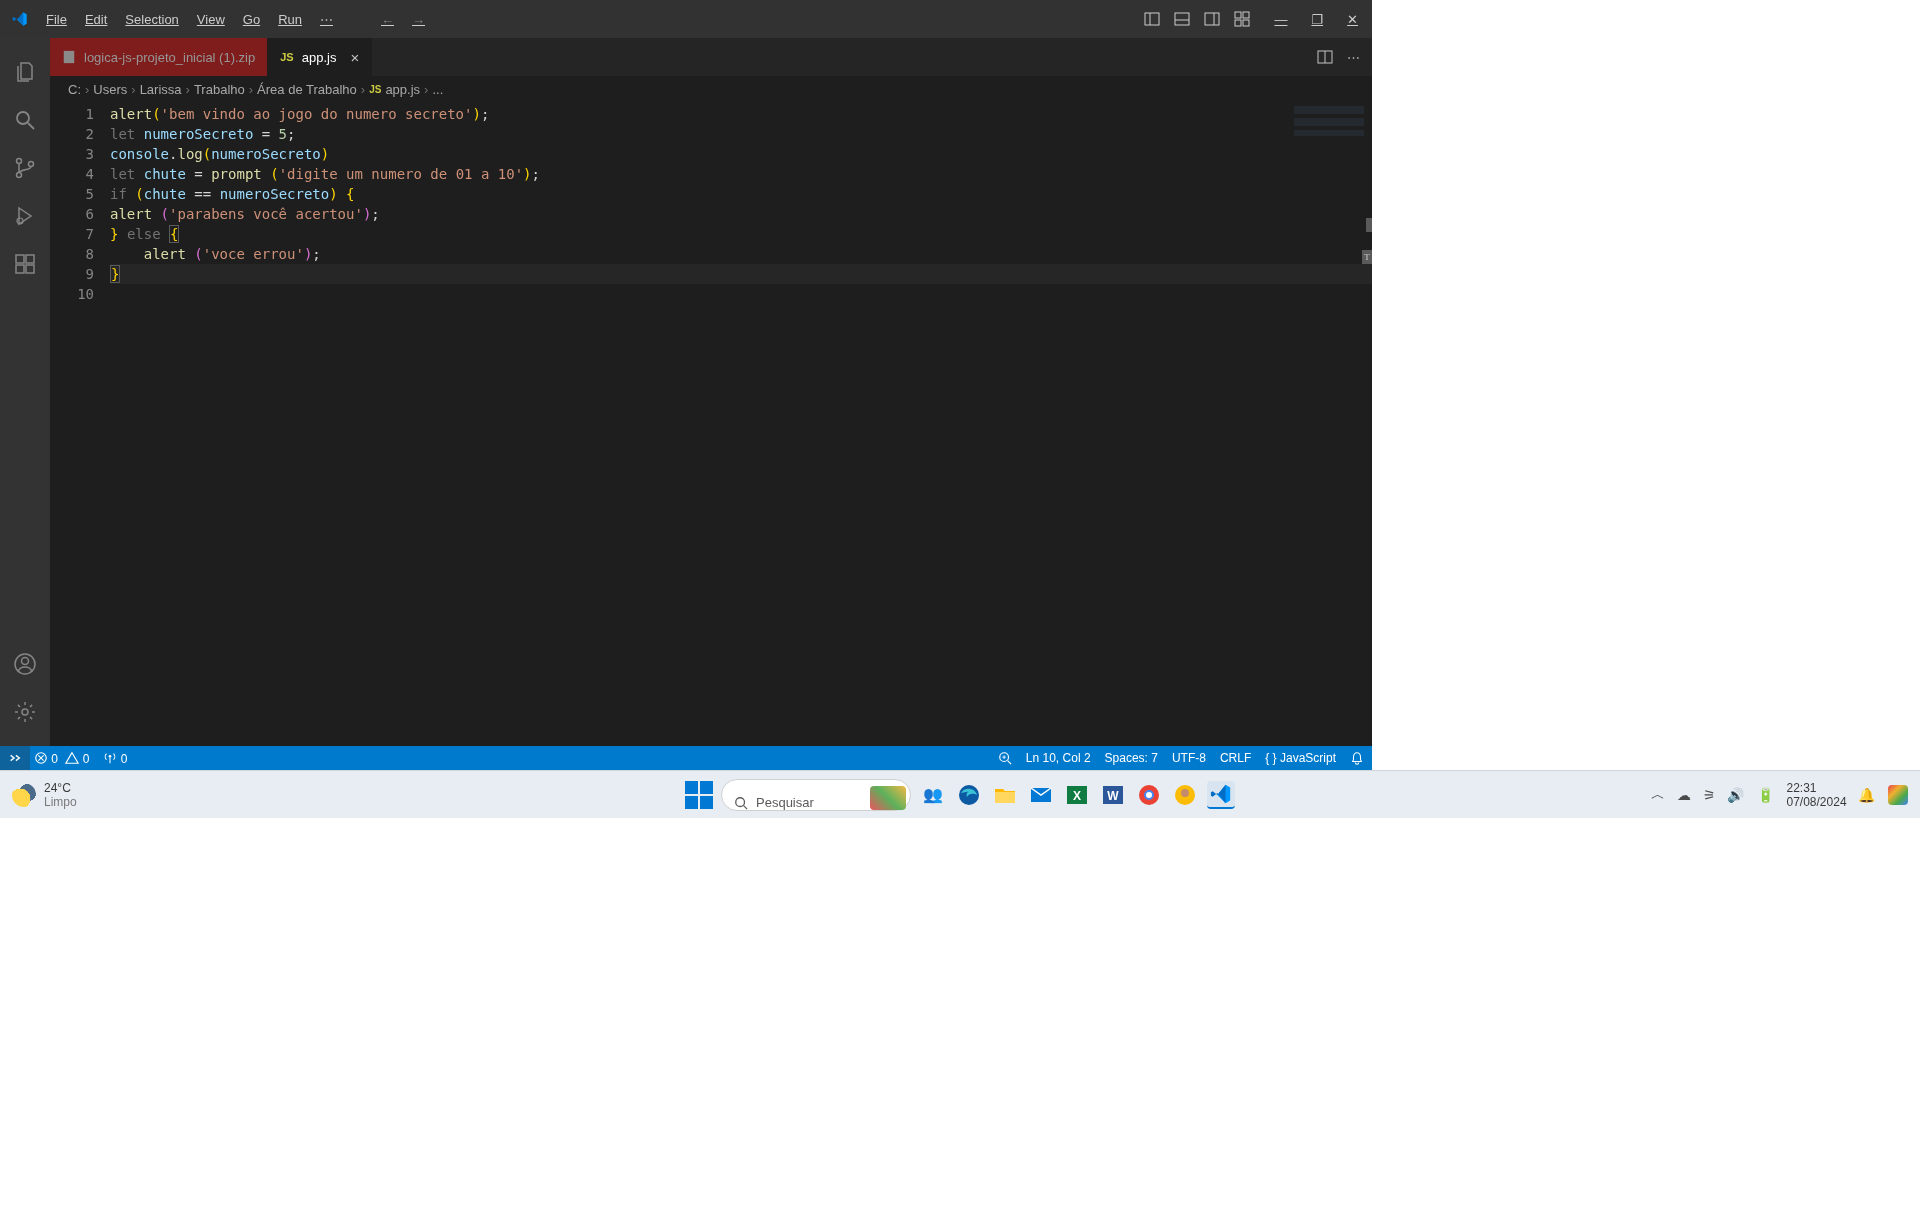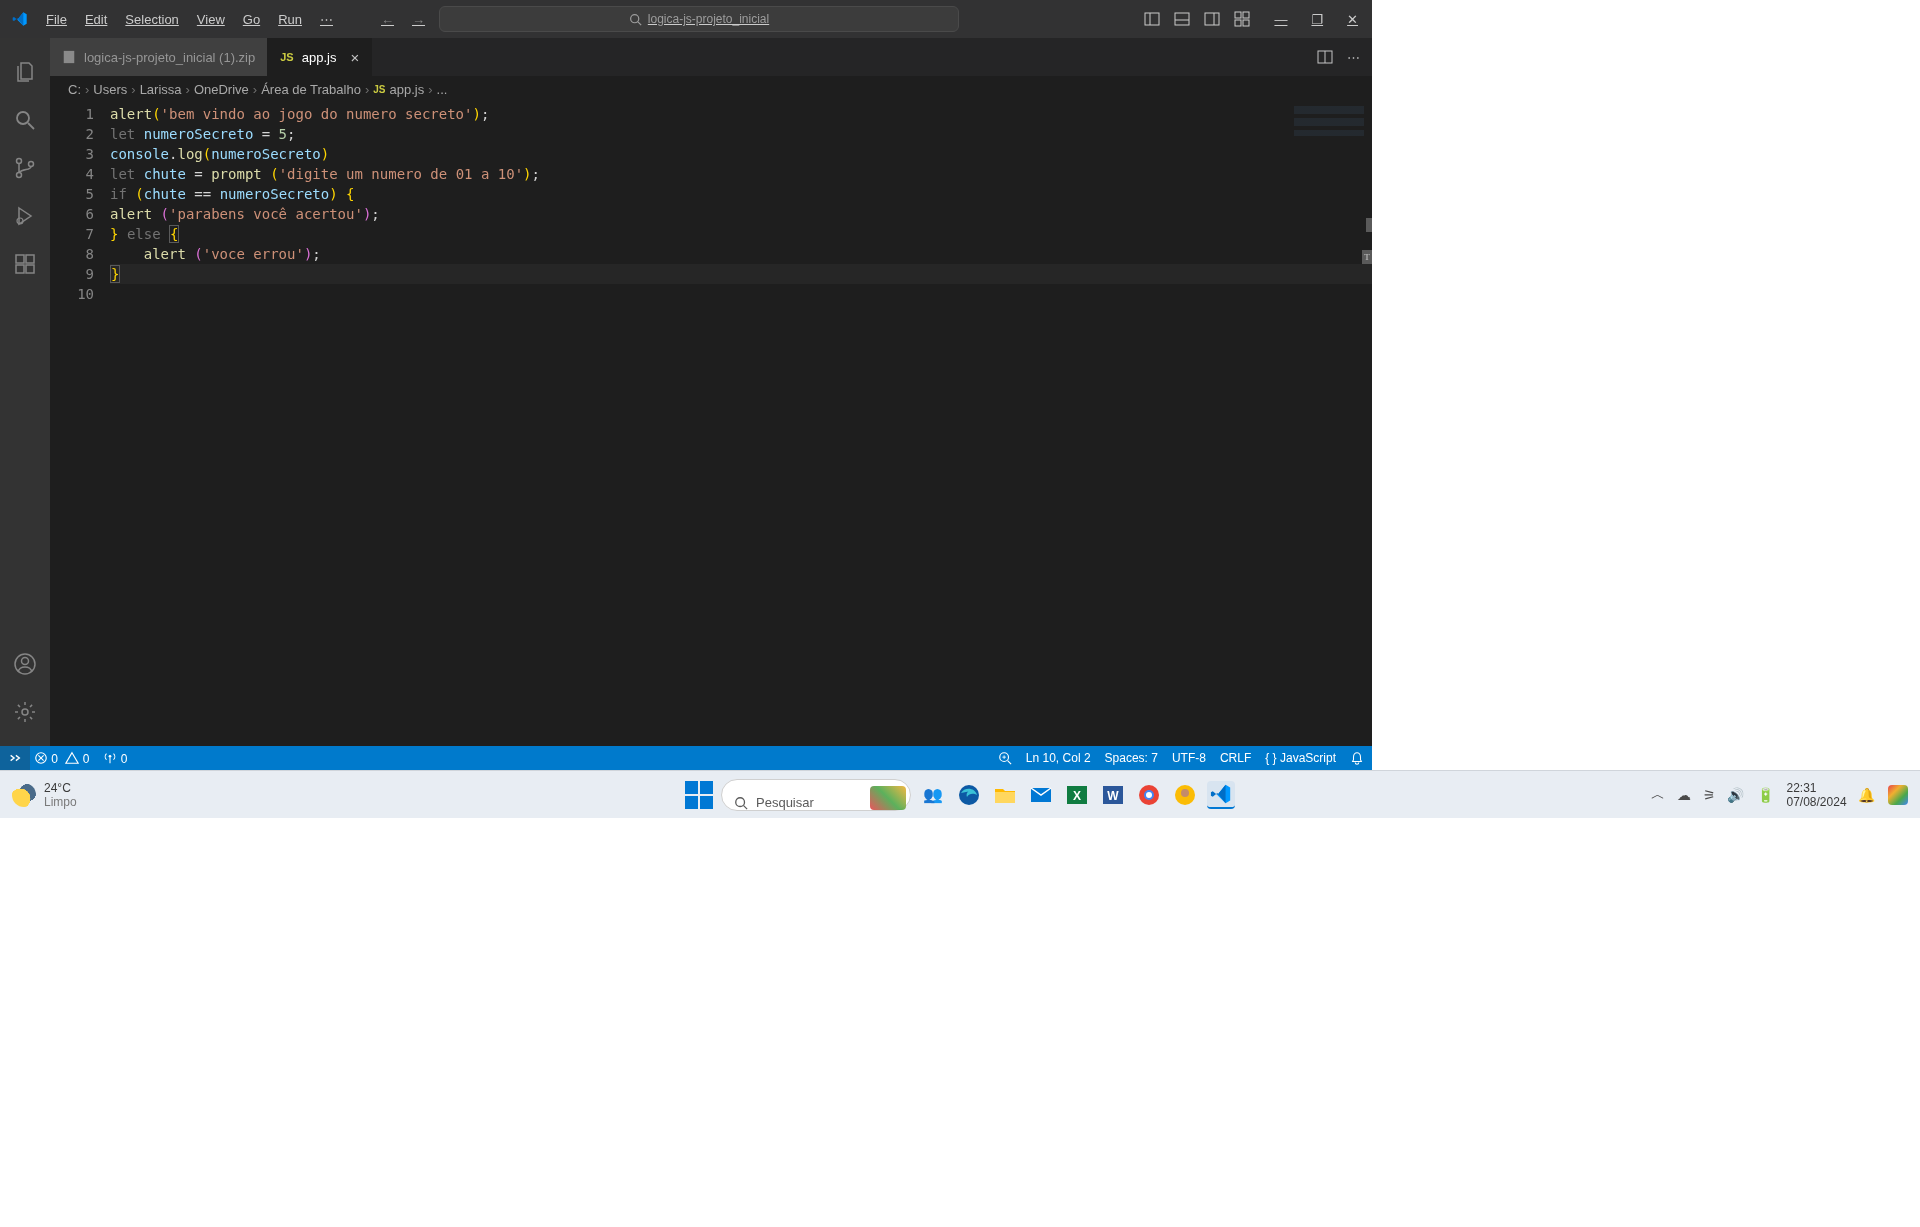--- a/index.html
+++ b/index.html
@@ -86,21 +86,21 @@
   align-items: stretch;
 }
 .tab {
   display: flex;
   align-items: center;
   padding: 0 12px;
   gap: 8px;
   font-size: 13px;
   color: #969696;
   border-right: 1px solid #1e1e1e;
-  background: #404040;
+  background: #7f1d1d;
 }
 .tab.active { background: #1e1e1e; color: #fff; }
 .tab-close { color: #c5c5c5; cursor: pointer; font-size: 15px; margin-left: 6px; }
 .tabs-right { margin-left: auto; display: flex; align-items: center; gap: 14px; padding-right: 12px; color: #c5c5c5; }
 
 .breadcrumbs {
   height: 26px;
   background: #1e1e1e;
   display: flex;
   align-items: center;
@@ -208,27 +208,20 @@
       <div class="menu-item">Selection</div>
       <div class="menu-item">View</div>
       <div class="menu-item">Go</div>
       <div class="menu-item">Run</div>
       <div class="menu-ellipsis">⋯</div>
     </div>
     <div class="nav-arrows">
       <span>←</span>
       <span>→</span>
     </div>
-    <div class="command-center">
-      <svg width="13" height="13" viewBox="0 0 16 16">
-          <circle cx="7" cy="7" r="5" stroke="#9d9d9d" stroke-width="1.5" fill="none"></circle>
-          <line x1="11" y1="11" x2="15" y2="15" stroke="#9d9d9d" stroke-width="1.5"></line>
-        </svg>
-      <span>logica-js-projeto_inicial</span>
-    </div>
     <div class="titlebar-right">
       <div class="layout-icons">
         <svg width="16" height="16" viewBox="0 0 16 16">
             <rect x="1" y="2" width="14" height="12" stroke="#ccc" fill="none"></rect>
             <line x1="6" y1="2" x2="6" y2="14" stroke="#ccc"></line>
           </svg>
         <svg width="16" height="16" viewBox="0 0 16 16">
             <rect x="1" y="2" width="14" height="12" stroke="#ccc" fill="none"></rect>
             <line x1="1" y1="9" x2="15" y2="9" stroke="#ccc"></line>
           </svg>
@@ -327,21 +320,21 @@
         </div>
       </div>
 
       <div class="breadcrumbs">
         <span>C:</span>
           <span class="crumb-sep">›</span>
         <span>Users</span>
           <span class="crumb-sep">›</span>
         <span>Larissa</span>
           <span class="crumb-sep">›</span>
-        <span>OneDrive</span>
+        <span>Trabalho</span>
           <span class="crumb-sep">›</span>
         <span>Área de Trabalho</span>
           <span class="crumb-sep">›</span>
         <span class="crumb-js" style="font-size:10px;font-weight:bold">JS</span>
         <span>app.js</span>
           <span class="crumb-sep">›</span>
         <span>...</span>
       </div>
 
       <div class="editor">

